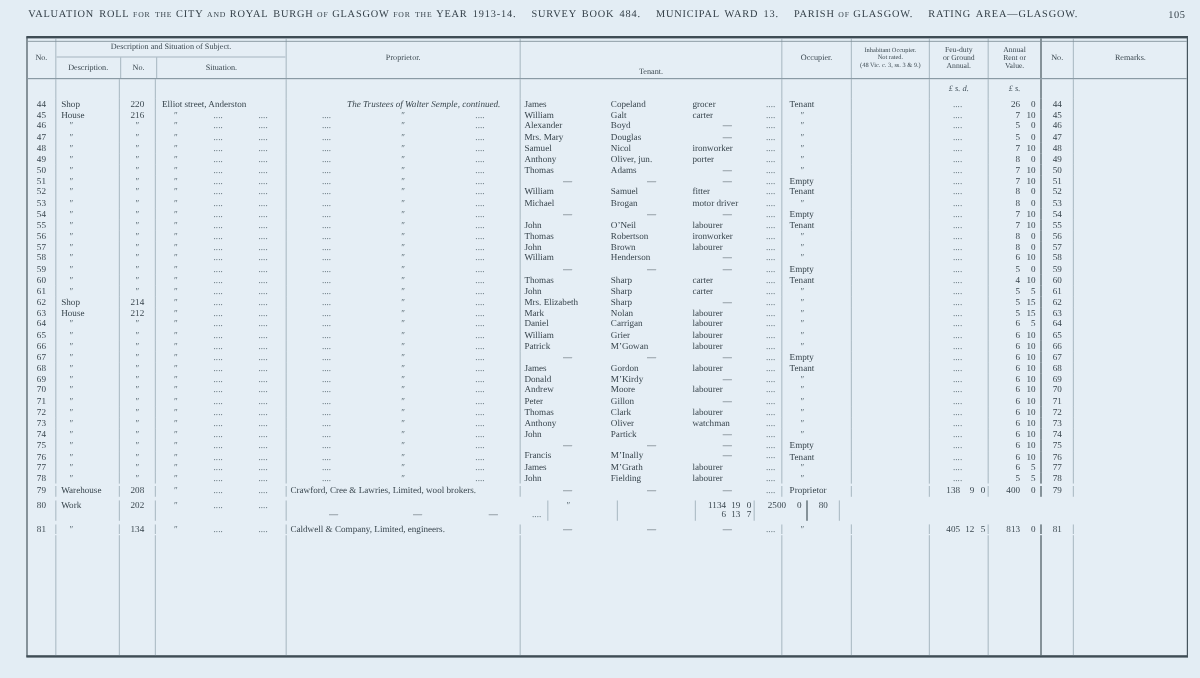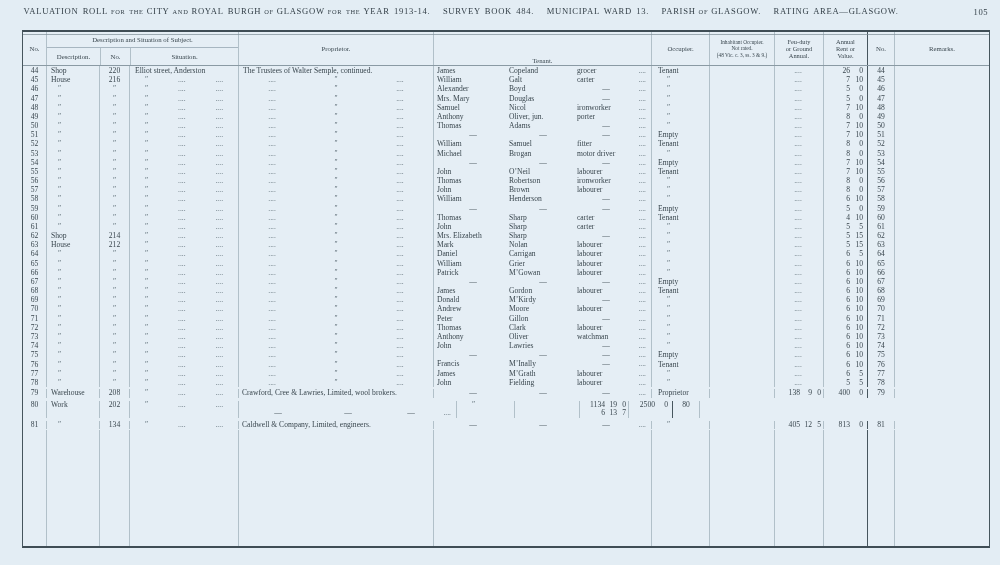--- a/index.html
+++ b/index.html
@@ -53,21 +53,21 @@
   .tr.wrap{height:auto;line-height:8.6px;margin:2px 0 1px 0;}
   .tr.filler{flex:1;}
   .tr .c{height:auto;}
   .ctr{text-align:center;}
   .cell-no-left,.cell-no-right{text-align:center;color:#39464e;}
   .cdesc .w{padding-left:4px;display:inline-block;font-family:Liberation Serif, serif;}
   .cdesc .dit{padding-left:11px;}
   .dit,.dots{color:#5a6a73;}
   .csit.ditto,.cprop.ditto{display:flex;justify-content:space-around;align-items:flex-start;}
   .csit.text{padding-left:5px;}
-  .cprop.center{text-align:left;padding:0 4px;}
+  .cprop.center{text-align:right;padding:0 16px;font-style:italic;}
   .cprop.wrapt{padding:0 3px 0 12px;text-indent:-9px;line-height:8.6px;}
   .cten{display:flex;align-items:flex-end;}
   .cten .t1{width:72px;padding-left:3px}.cten .t2{width:68px}.cten .t3{width:58px}
   .cten .tdots{flex:1;text-align:right;padding-right:5px;}
   .cocc .w{padding-left:6px;}
   .cocc .dit{padding-left:15px;}
   .cfeu .feuline{display:flex;padding-right:2px;}
   .cfeu .feuline.dotsc{display:block;text-align:center;}
   .cfeu .fl{flex:1;text-align:right}.cfeu .fs{width:12px;text-align:right}.cfeu .fd{width:9px;text-align:right}
   .crent .rline{display:flex;padding-right:4px;}
@@ -116,20 +116,34 @@
     <div class="c hc cfeu h3l prelines">Feu-duty
 or Ground
 Annual.</div>
     <div class="c hc crent h3l prelines">Annual
 Rent or
 Value.</div>
     <div class="c hc cno2">No.</div>
     <div class="c hc crem">Remarks.</div>
   </div>
 
+  <div class="urow">
+    <div class="c cno"></div>
+      <div class="c" style="width:53px"></div>
+      <div class="c cstno"></div>
+    <div class="c csit"></div>
+      <div class="c cprop"></div>
+      <div class="c cten"></div>
+    <div class="c cocc"></div>
+      <div class="c cinh"></div>
+    <div class="c uc cfeu">£ s. d.</div>
+    <div class="c uc crent">£ s.</div>
+    <div class="c cno2"></div>
+      <div class="c crem"></div>
+  </div>
 
   <div class="tbody" id="tbody">
       <div class="tr">
         <div class="c cno cell-no-left">44</div>
         <div class="c cdesc"><span class="w">Shop</span></div>
         <div class="c cstno ctr"><span>220</span></div>
         <div class="c csit text">Elliot street, Anderston</div>
         <div class="c cprop center">The Trustees of Walter Semple, continued.</div>
         <div class="c cten">
           <span class="t1">James</span>
@@ -1146,21 +1160,21 @@
           <span class="dots">....</span>
           <span class="dots">....</span>
         </div>
         <div class="c cprop ditto">
           <span class="dots">....</span>
           <span class="dit">″</span>
           <span class="dots">....</span>
         </div>
         <div class="c cten">
           <span class="t1">John</span>
-          <span class="t2">Lawries</span>
+          <span class="t2">Partick</span>
           <span class="t3 ctr">—</span>
           <span class="tdots dots">....</span>
         </div>
         <div class="c cocc"><span class="w dit">″</span></div>
         <div class="c cinh"></div>
         <div class="c cfeu">
           <div class="feuline dotsc dots">....</div>
         </div>
         <div class="c crent">
           <div class="rline">

